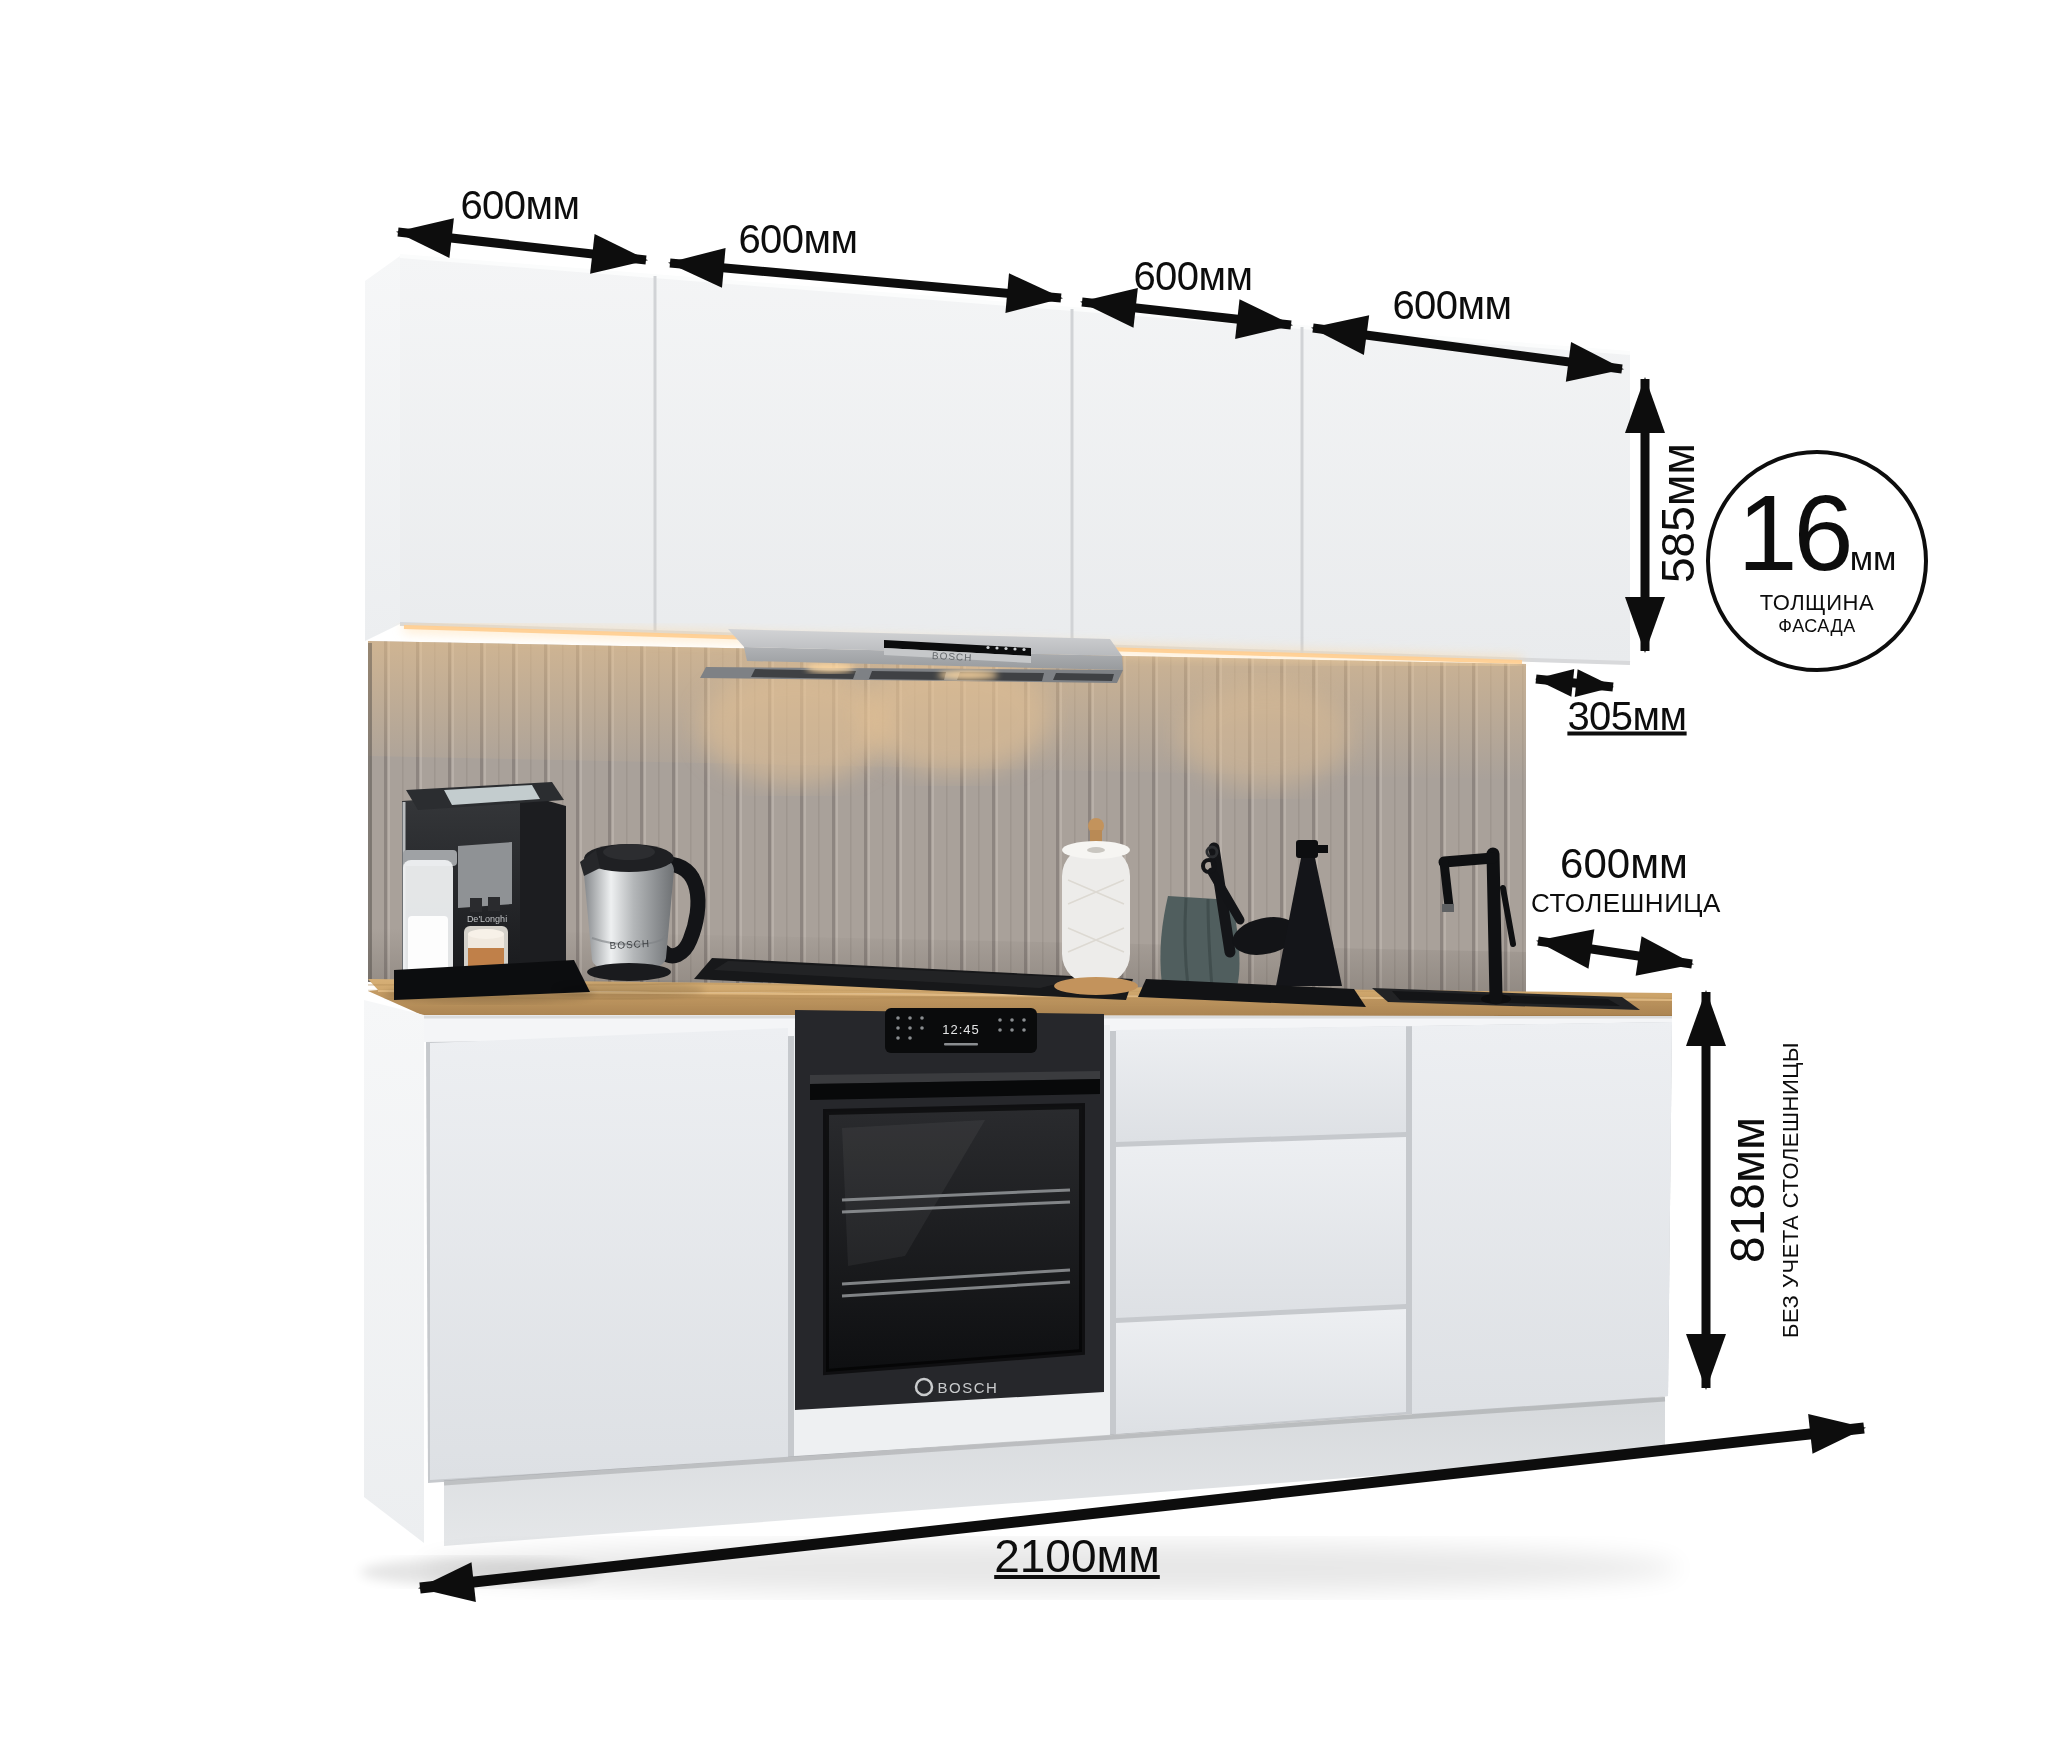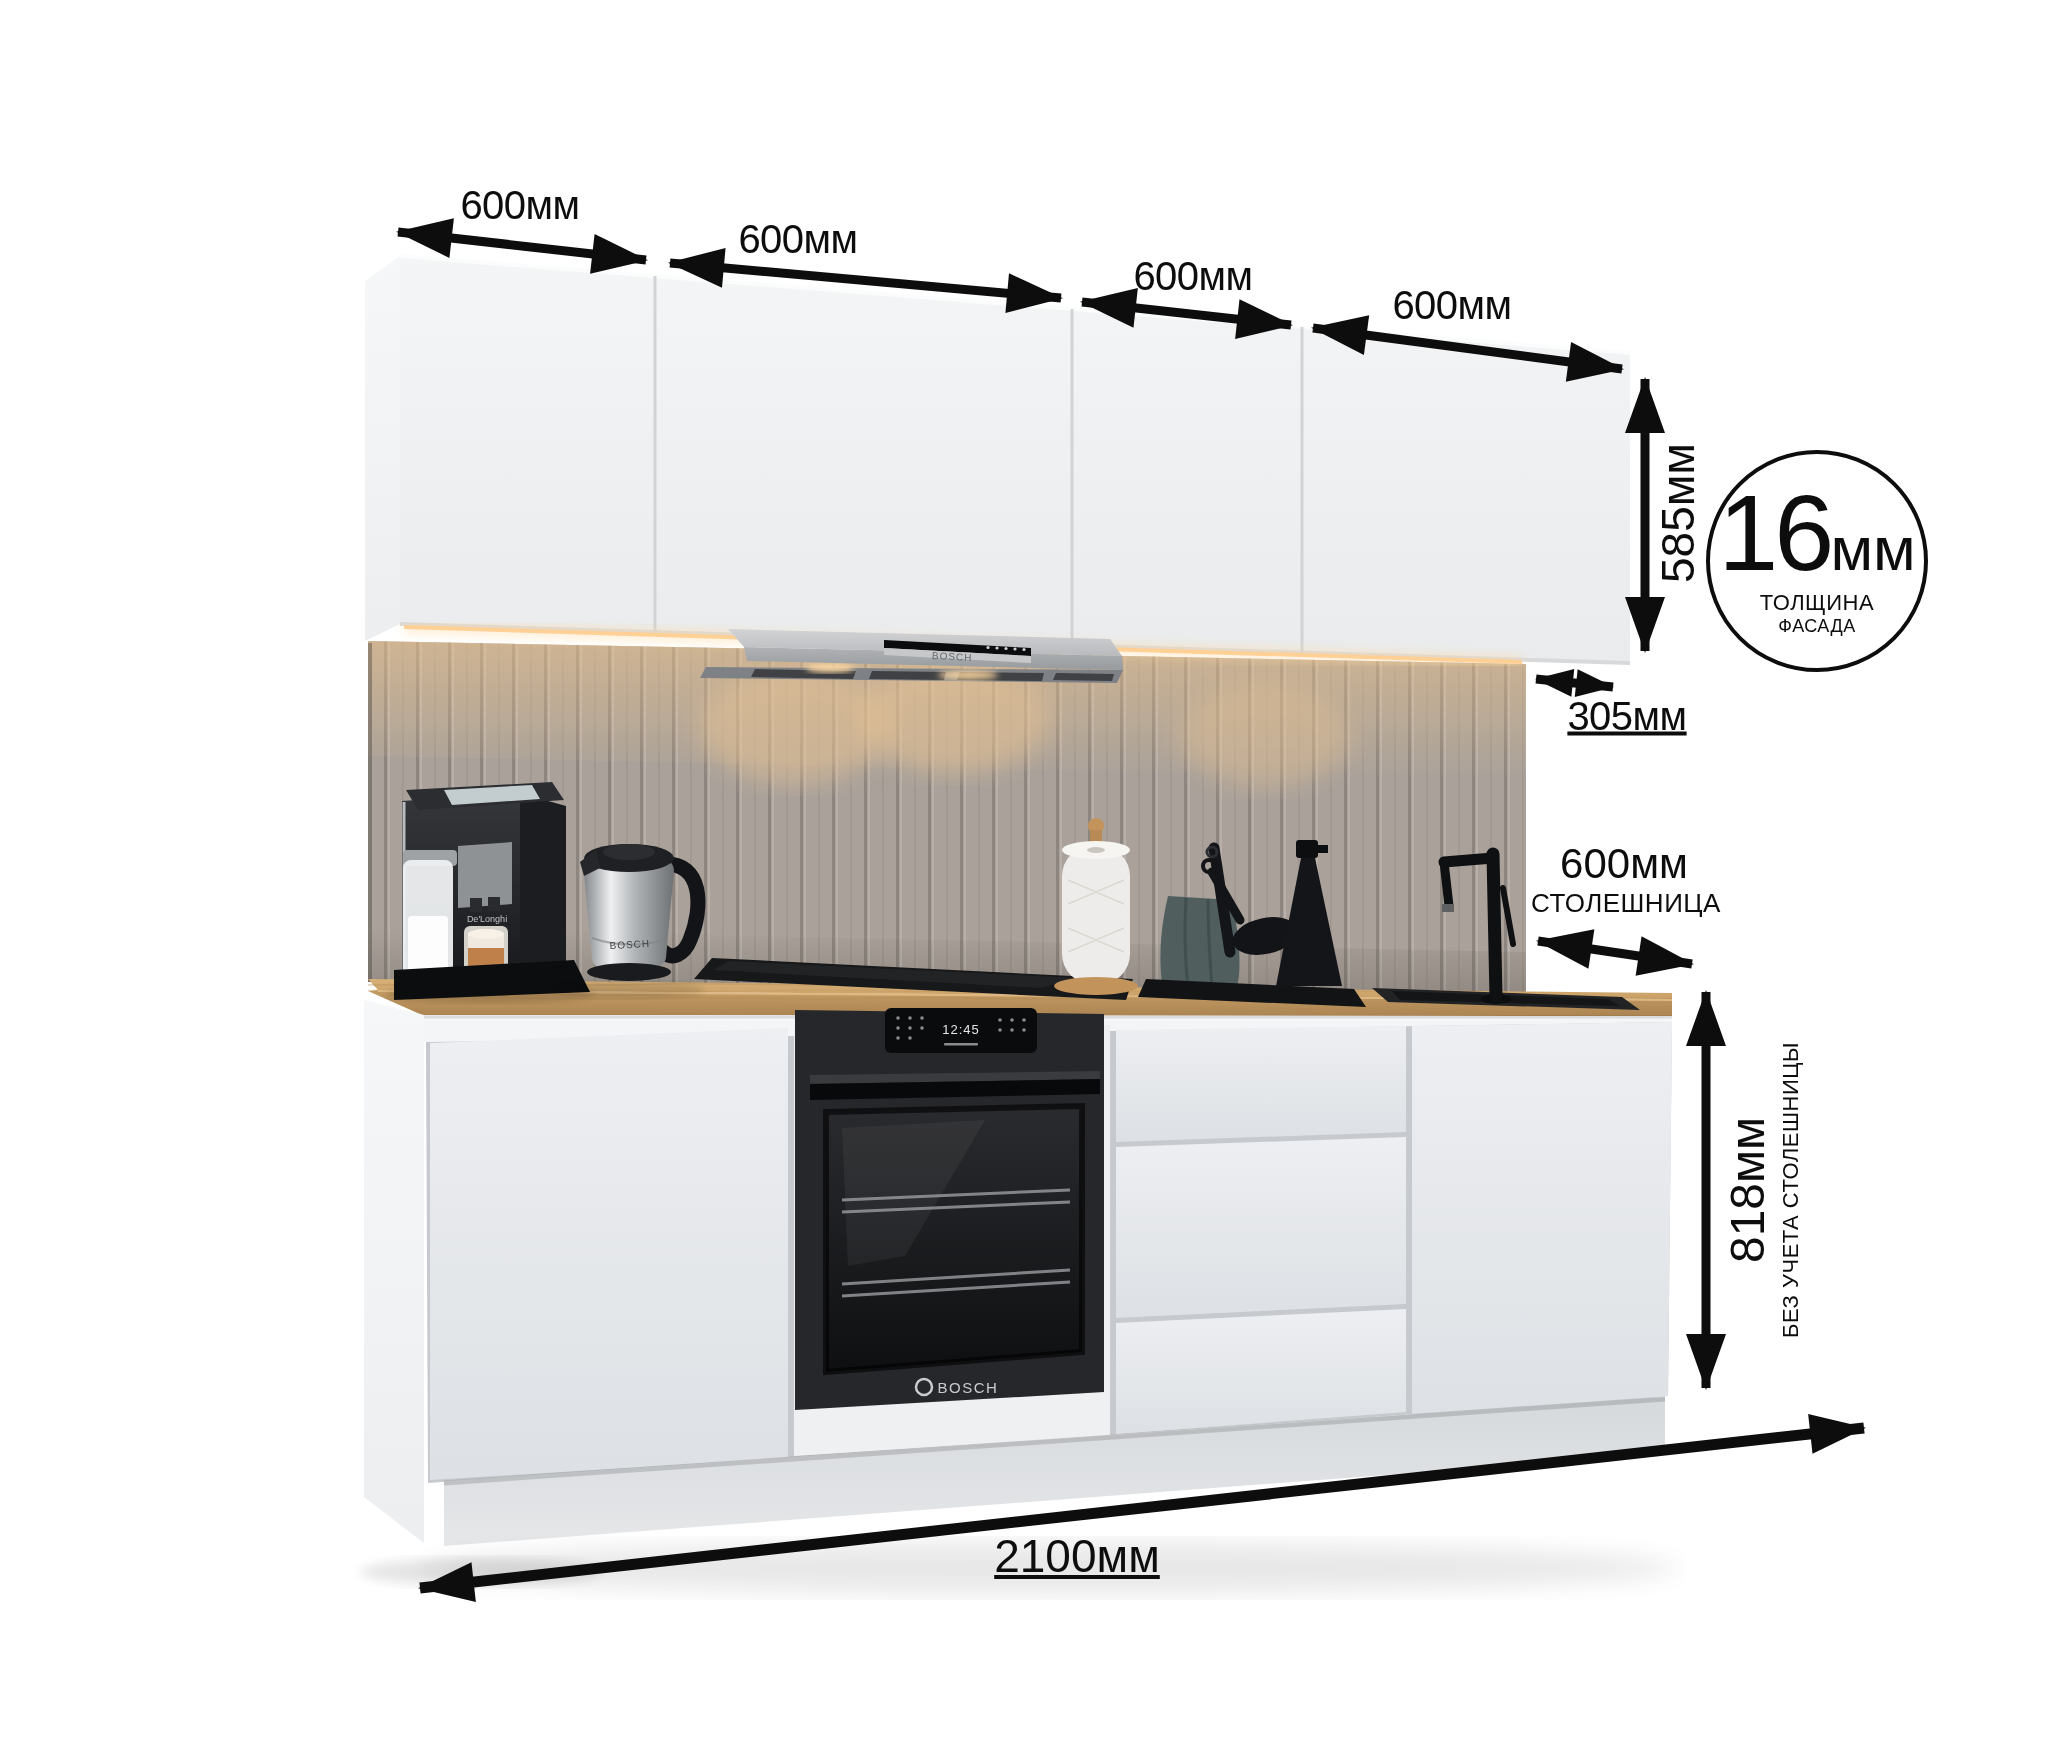--- a/index.html
+++ b/index.html
@@ -14,21 +14,21 @@
   .rot.v585{font-size:46px;}
   .rot.v818{font-size:48px;}
   .rot.v818cap{font-size:22px;letter-spacing:0.5px;}
   .stol-val{font-size:42px;}
   .stol-cap{font-size:26px;letter-spacing:0.5px;}
   .badge{position:absolute;left:1706px;top:450px;width:214px;height:214px;border:4px solid #0d0d0d;
          border-radius:50%;background:#ffffff;display:flex;flex-direction:column;
          align-items:center;justify-content:center;color:#0d0d0d;}
   .badge .row{display:flex;align-items:baseline;line-height:0.9;}
   .badge .val{font-size:108px;letter-spacing:-4px;}
-  .badge .unit{font-size:62px;margin-left:0;}
+  .badge .unit{font-size:34px;margin-left:0;}
   .badge .cap{font-size:22px;letter-spacing:0.5px;line-height:1.2;margin-top:8px;text-align:center;}
   .badge .cap2{font-size:18px;letter-spacing:0.5px;line-height:1.2;text-align:left;}
 </style>
 </head>
 <body>
 
 <div class="stage">
 
 <svg class="scene" width="2048" height="1757" viewBox="0 0 2048 1757" font-family="Liberation Sans, sans-serif">
   <defs>

